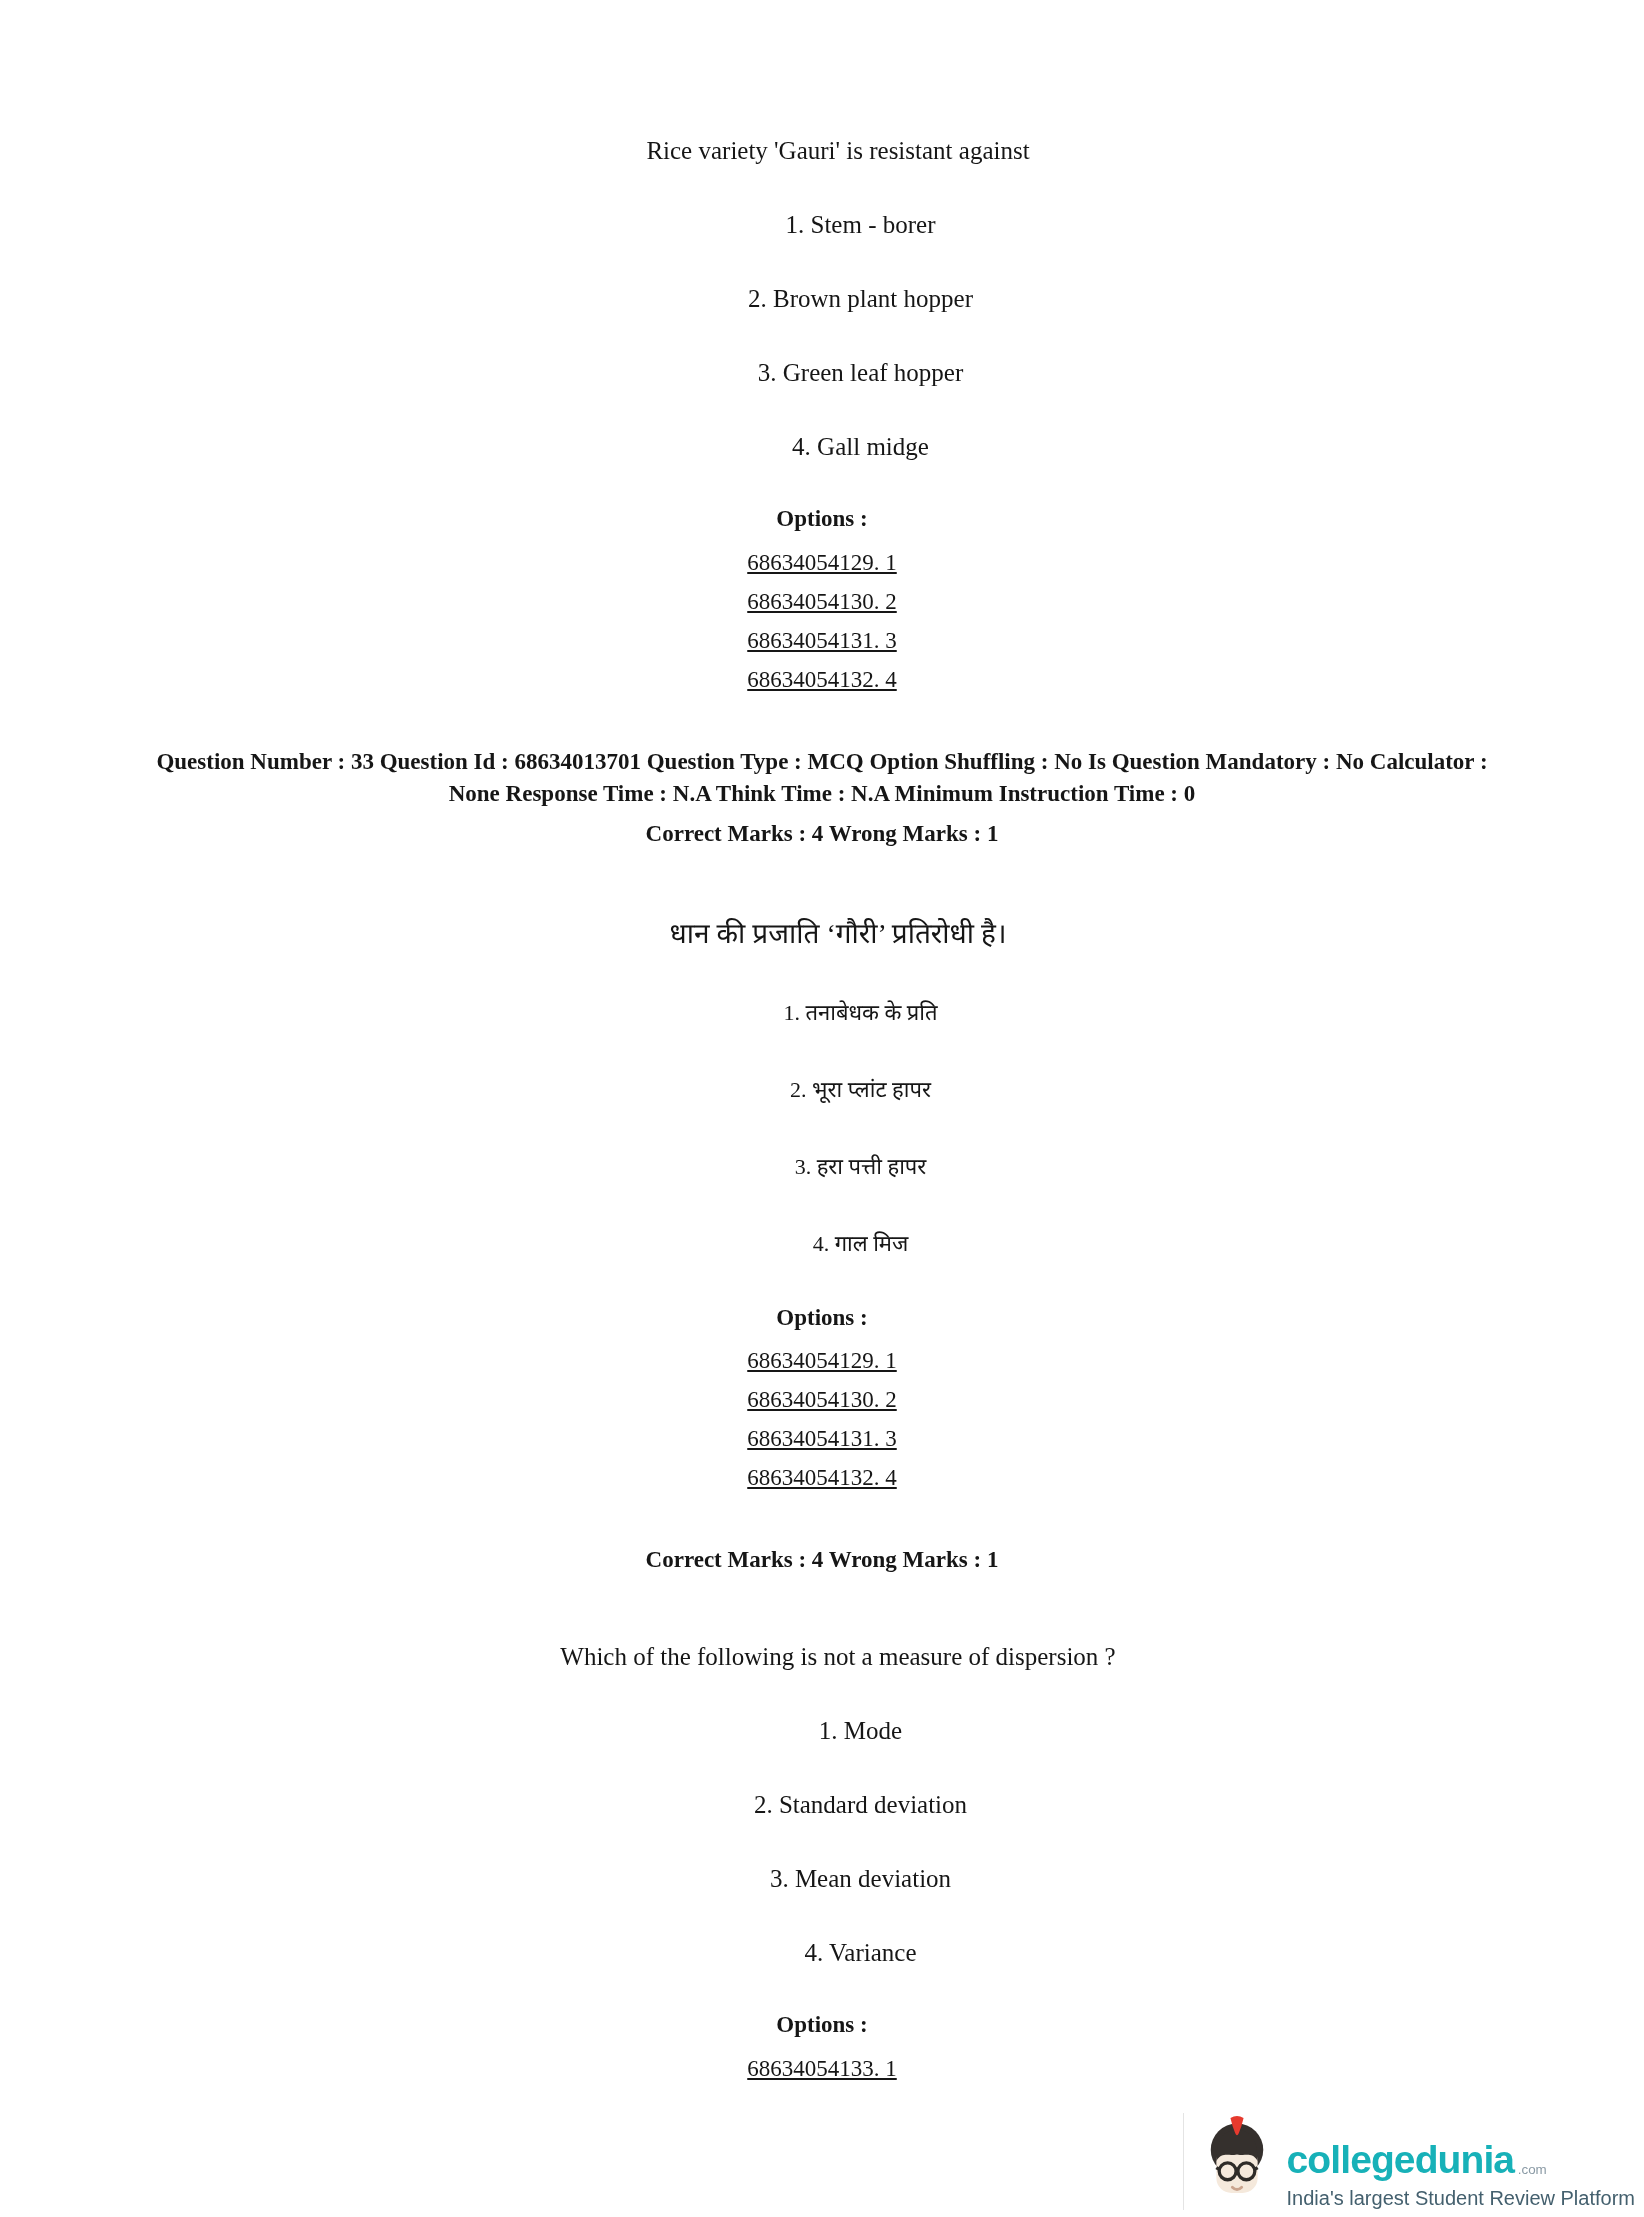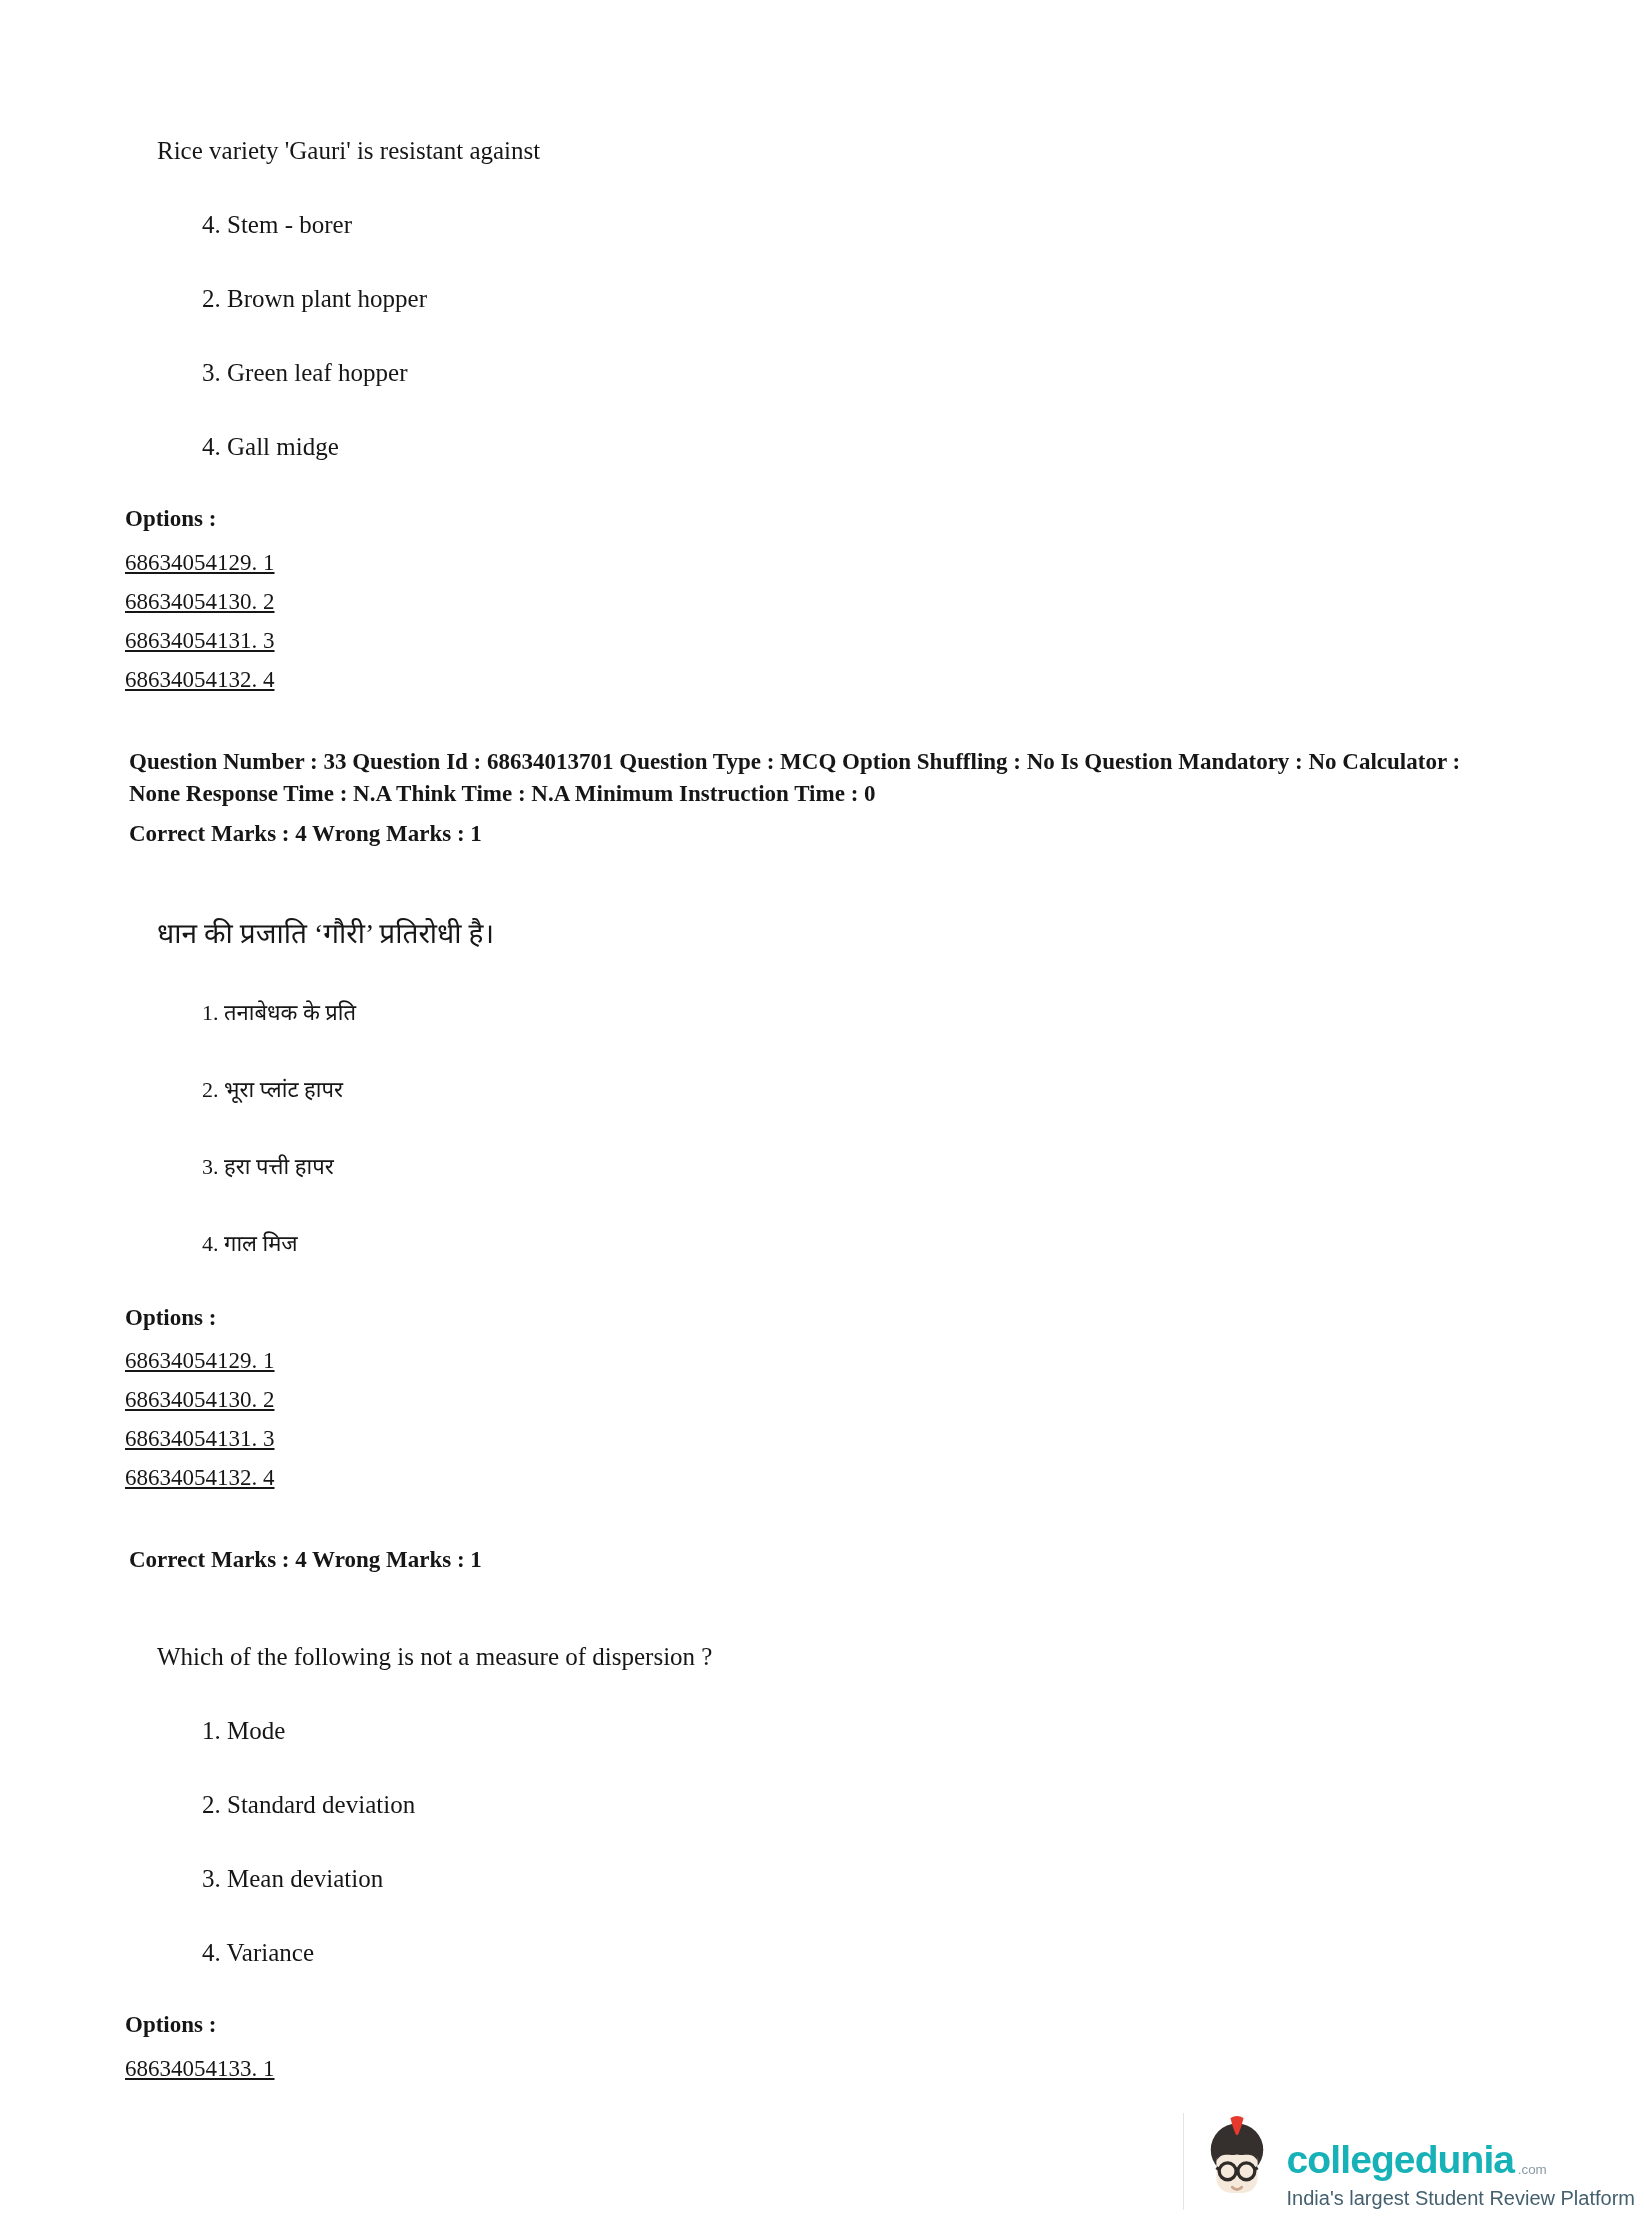--- a/index.html
+++ b/index.html
@@ -6,21 +6,21 @@
   html, body { margin: 0; padding: 0; background: #ffffff; }
   .page {
     position: relative;
     width: 1644px;
     height: 2217px;
     background: #ffffff;
     font-family: "Liberation Serif", serif;
     color: #161616;
     overflow: hidden;
   }
-  .content { padding: 136px 125px 0 125px; }
+  .content { padding: 136px 125px 0 125px; text-align: center; }
 
   .q-text {
     font-size: 25px;
     line-height: 29px;
     margin: 0 0 45px 32px;
   }
   .q-text.hindi {
     font-size: 28px;
     line-height: 36px;
     font-family: "Liberation Serif", "DejaVu Sans", sans-serif;
@@ -97,21 +97,21 @@
   }
 </style>
 </head>
 <body>
 
 <div class="page">
   <div class="content">
 
     <section class="qblock first">
       <p class="q-text">Rice variety 'Gauri' is resistant against</p>
-      <p class="choice">4. Stem - borer</p>
+      <p class="choice">1. Stem - borer</p>
       <p class="choice">2. Brown plant hopper</p>
       <p class="choice">3. Green leaf hopper</p>
       <p class="choice">4. Gall midge</p>
       <p class="options-heading">Options :</p>
       <p class="option-row">68634054129. 1</p>
       <p class="option-row">68634054130. 2</p>
       <p class="option-row">68634054131. 3</p>
       <p class="option-row">68634054132. 4</p>
     </section>
 

